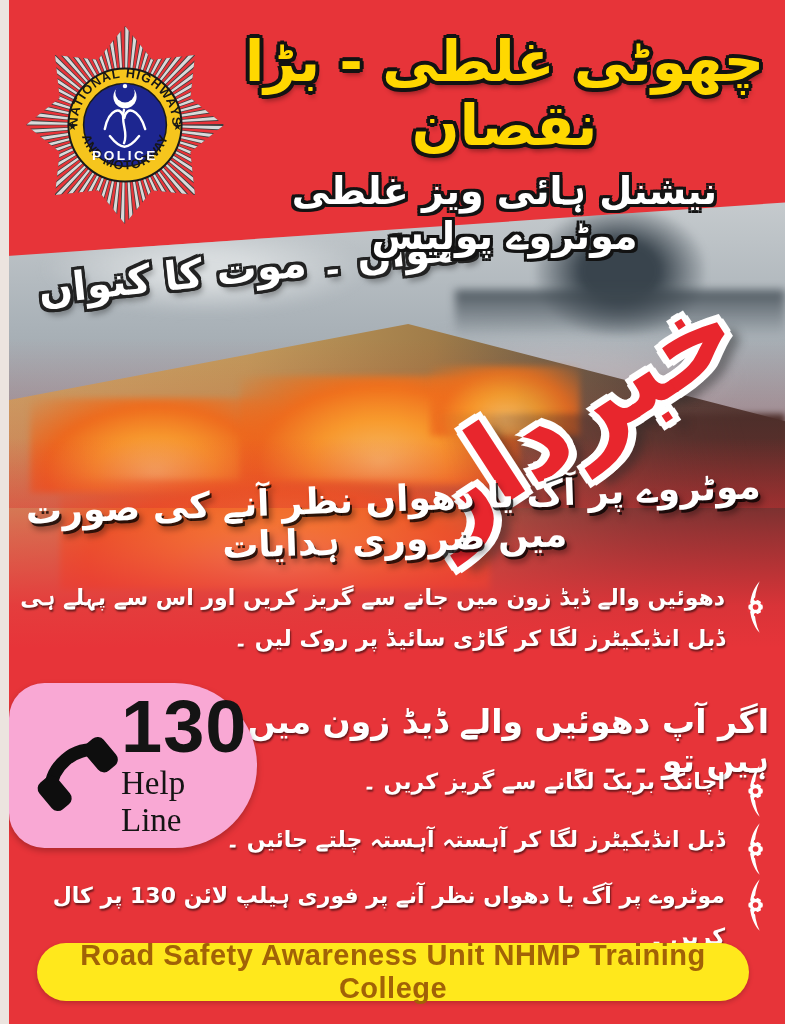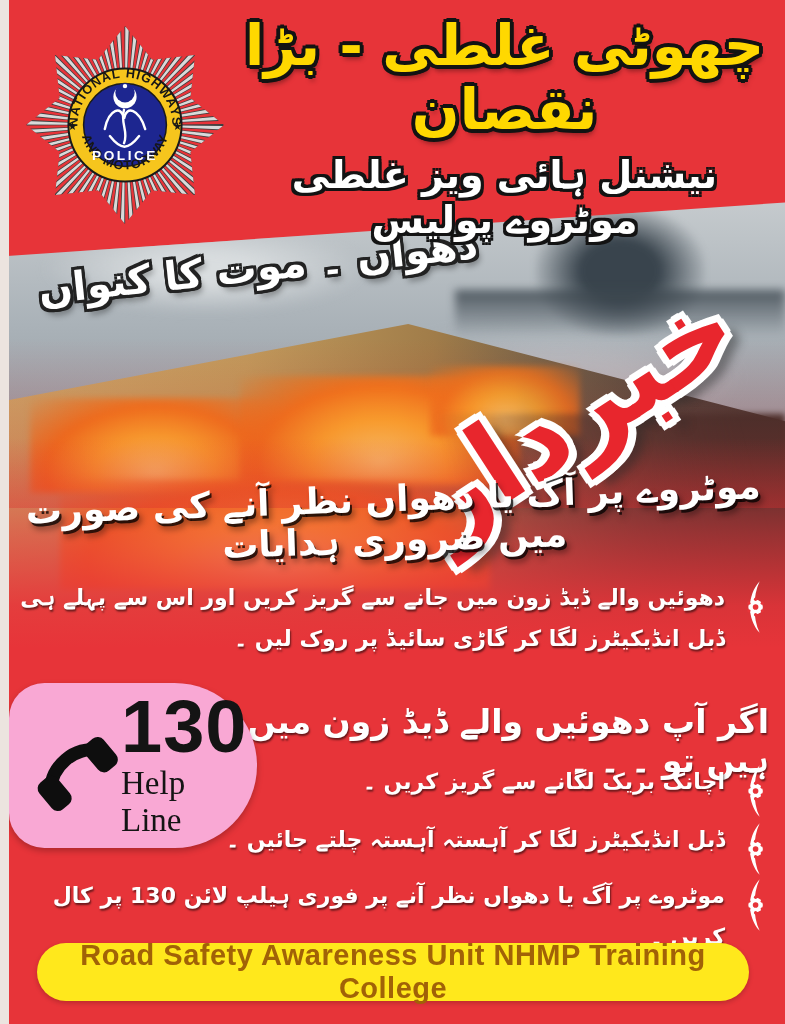--- a/index.html
+++ b/index.html
@@ -7,21 +7,21 @@
   .poster{position:relative;width:785px;height:1024px;overflow:hidden;background:#e73439;}
 
   
   .edge-strip{position:absolute;left:0;top:0;width:9px;height:1024px;background:#ece4df;z-index:40;}
 
   
   .badge{position:absolute;left:24px;top:24px;width:202px;height:202px;z-index:10;}
   .badge svg{width:100%;height:100%;}
 
   
-  .header-text{position:absolute;left:232px;top:14px;width:545px;text-align:center;direction:rtl;z-index:10;}
+  .header-text{position:absolute;left:232px;top:30px;width:545px;text-align:center;direction:rtl;z-index:10;}
   .slogan{font-size:56px;font-weight:bold;color:#ffd800;line-height:1.15;
     text-shadow:-3px -3px 0 #131313,3px -3px 0 #131313,-3px 3px 0 #131313,3px 3px 0 #131313,
                  0 -4px 0 #131313,0 4px 0 #131313,-4px 0 0 #131313,4px 0 0 #131313,2px 6px 5px rgba(0,0,0,.35);}
   .org-line{margin-top:10px;font-size:38px;font-weight:bold;color:#ffffff;line-height:1.2;
     text-shadow:-3px -3px 0 #131313,3px -3px 0 #131313,-3px 3px 0 #131313,3px 3px 0 #131313,
                  0 -3px 0 #131313,0 3px 0 #131313,-3px 0 0 #131313,3px 0 0 #131313;}
 
   
   .photo{position:absolute;left:0;top:198px;width:785px;height:450px;z-index:1;
          clip-path:polygon(0 13%,100% 1%,100% 100%,0 100%);}

